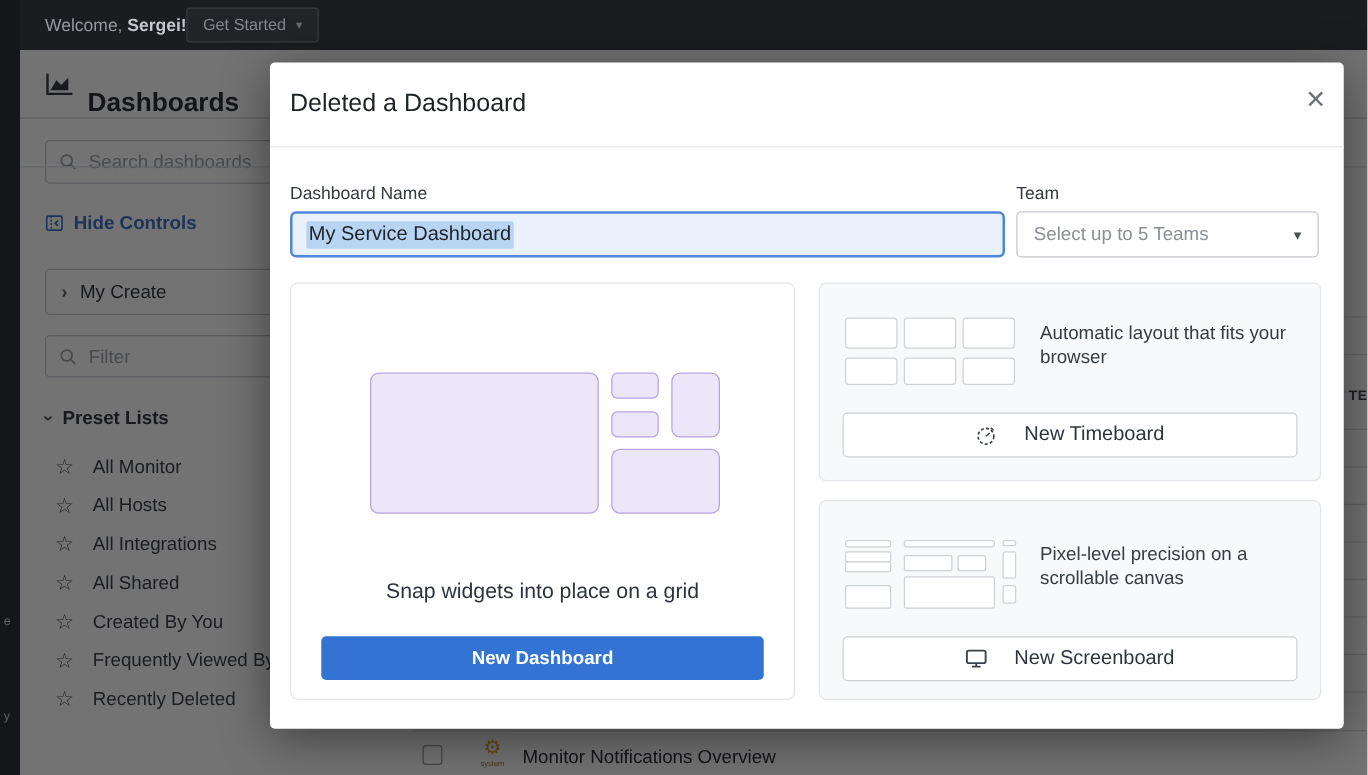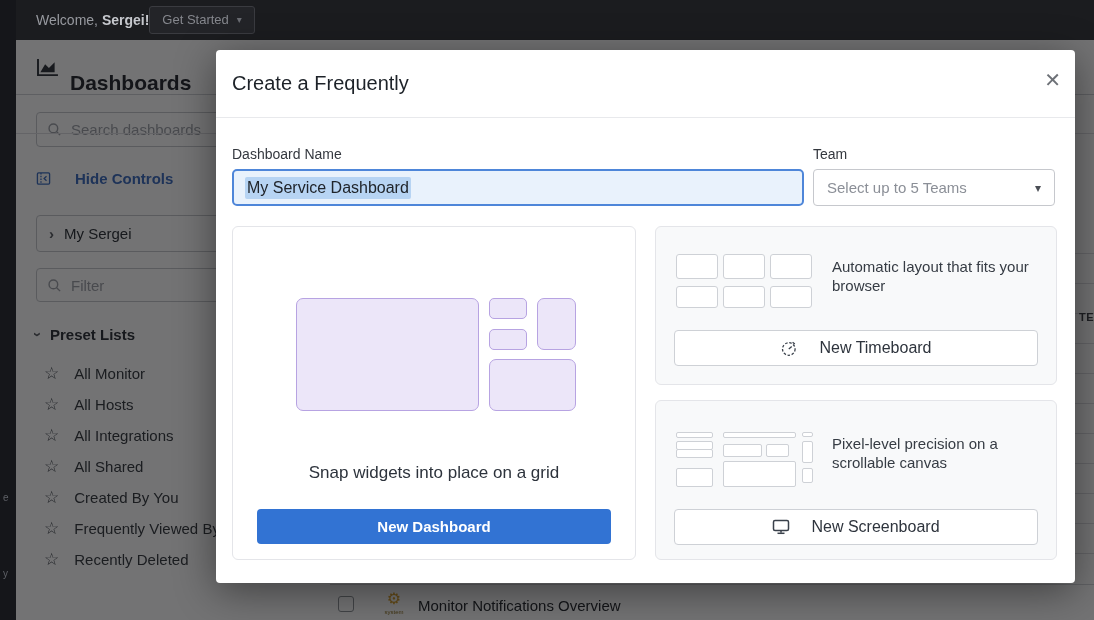--- a/index.html
+++ b/index.html
@@ -19,21 +19,21 @@
   .get-started .caret { font-size:10px; color:#6a6c72; }
 
   
   .page { position:absolute; left:16px; top:40px; right:0; bottom:0; background:#ffffff; overflow:hidden; }
   .page-header { position:absolute; left:0; right:0; top:0; height:55px; border-bottom:1px solid #cfd1d5; display:flex; align-items:center; gap:11px; padding-left:20px; }
   .page-title { font-size:21px; font-weight:700; color:#23272e;margin-top:32px; }
   .hline { position:absolute; height:1px; background:#dcdde1; }
   .inputbox { position:absolute; left:20px; width:292px; background:#fff; border:1px solid #c6c8cd; border-radius:4px; display:flex; align-items:center; gap:9px; padding:0 10px; }
   .inputbox input { border:none; outline:none; flex:1; font-size:15px; color:#2b3036; font-family:inherit; background:transparent; }
   .inputbox input::placeholder { color:#9da1a8; }
-  .hide-controls { position:absolute; left:20px; top:130px; display:flex; align-items:center; gap:24px; color:#3a6bbf; font-size:15px; font-weight:600; cursor:pointer; }
+  .hide-controls { position:absolute; left:20px; top:130px; display:flex; align-items:center; gap:8px; color:#3a6bbf; font-size:15px; font-weight:600; cursor:pointer; }
   .my-teams { position:absolute; left:20px; top:175px; width:292px; height:37px; border:1px solid #c6c8cd; border-radius:4px; background:#fff; display:flex; align-items:center; gap:10px; padding:0 12px; font-size:15px; color:#2b3036; cursor:pointer; }
   .chev { color:#565a60; font-size:15px; font-weight:700; display:inline-block; }
   .chev-down { transform:rotate(90deg); }
   .preset-header { position:absolute; left:20px; top:286px; display:flex; align-items:center; gap:9px; font-size:15px; font-weight:700; color:#2b3036; cursor:pointer; }
   .preset-list { position:absolute; left:28px; top:318px; }
   .preset-item { height:31px; display:flex; align-items:center; gap:15px; font-size:15px; color:#33383e; cursor:pointer; white-space:nowrap; }
   .star { font-size:17px; color:#4a4f56; }
   .teams-col-header { position:absolute; left:1063px; top:271px; font-size:11px; font-weight:700; letter-spacing:0.5px; color:#3a3e44; white-space:nowrap; }
   .bottom-row { position:absolute; left:314px; right:0; top:544px; height:46px; border-top:1px solid #d4d5d9; }
   .checkbox { position:absolute; left:8px; top:11px; width:16px; height:16px; border:1px solid #8d9298; border-radius:3px; background:#fff; cursor:pointer; }
@@ -108,21 +108,21 @@
       <svg width="15" height="15" viewBox="0 0 16 16">
           <rect x="1.5" y="2" width="13" height="12" rx="1.2" fill="none" stroke="#3a6bbf" stroke-width="1.4"></rect>
           <line x1="5.3" y1="2" x2="5.3" y2="14" stroke="#3a6bbf" stroke-width="1.4" stroke-dasharray="1.6,1.4"></line>
           <path d="M11.2 5.7 L8.7 8 L11.2 10.3" fill="none" stroke="#3a6bbf" stroke-width="1.4"></path>
         </svg>
       <span>Hide Controls</span>
     </div>
 
     <div class="my-teams">
       <span class="chev">›</span>
-      <span>My Sergei</span>
+      <span>My Create</span>
     </div>
 
     <div class="inputbox" style="top:228px; height:34px;">
       <svg width="15" height="15" viewBox="0 0 16 16">
           <circle cx="6.8" cy="6.8" r="4.6" fill="none" stroke="#9da1a8" stroke-width="1.5"></circle>
           <line x1="10.3" y1="10.3" x2="14" y2="14" stroke="#9da1a8" stroke-width="1.5"></line>
         </svg>
       <input type="text" placeholder="Filter" style="">
     </div>
 
@@ -183,21 +183,21 @@
         <span class="integ-name">system</span>
       </div>
       <span class="row-label">Monitor Notifications Overview</span>
     </div>
 
     <div class="overlay"></div>
   </div>
 
   <div class="modal">
     <div class="modal-header">
-      <span class="modal-title">Create a Frequently</span>
+      <span class="modal-title">Deleted a Dashboard</span>
       <button class="modal-close">✕</button>
     </div>
 
     <span class="field-label" style="left:16px; top:96px;">Dashboard Name</span>
     <div class="name-input">
       <span class="selected">My Service Dashboard</span>
     </div>
 
     <span class="field-label" style="left:597px; top:96px;">Team</span>
     <div class="team-select">

